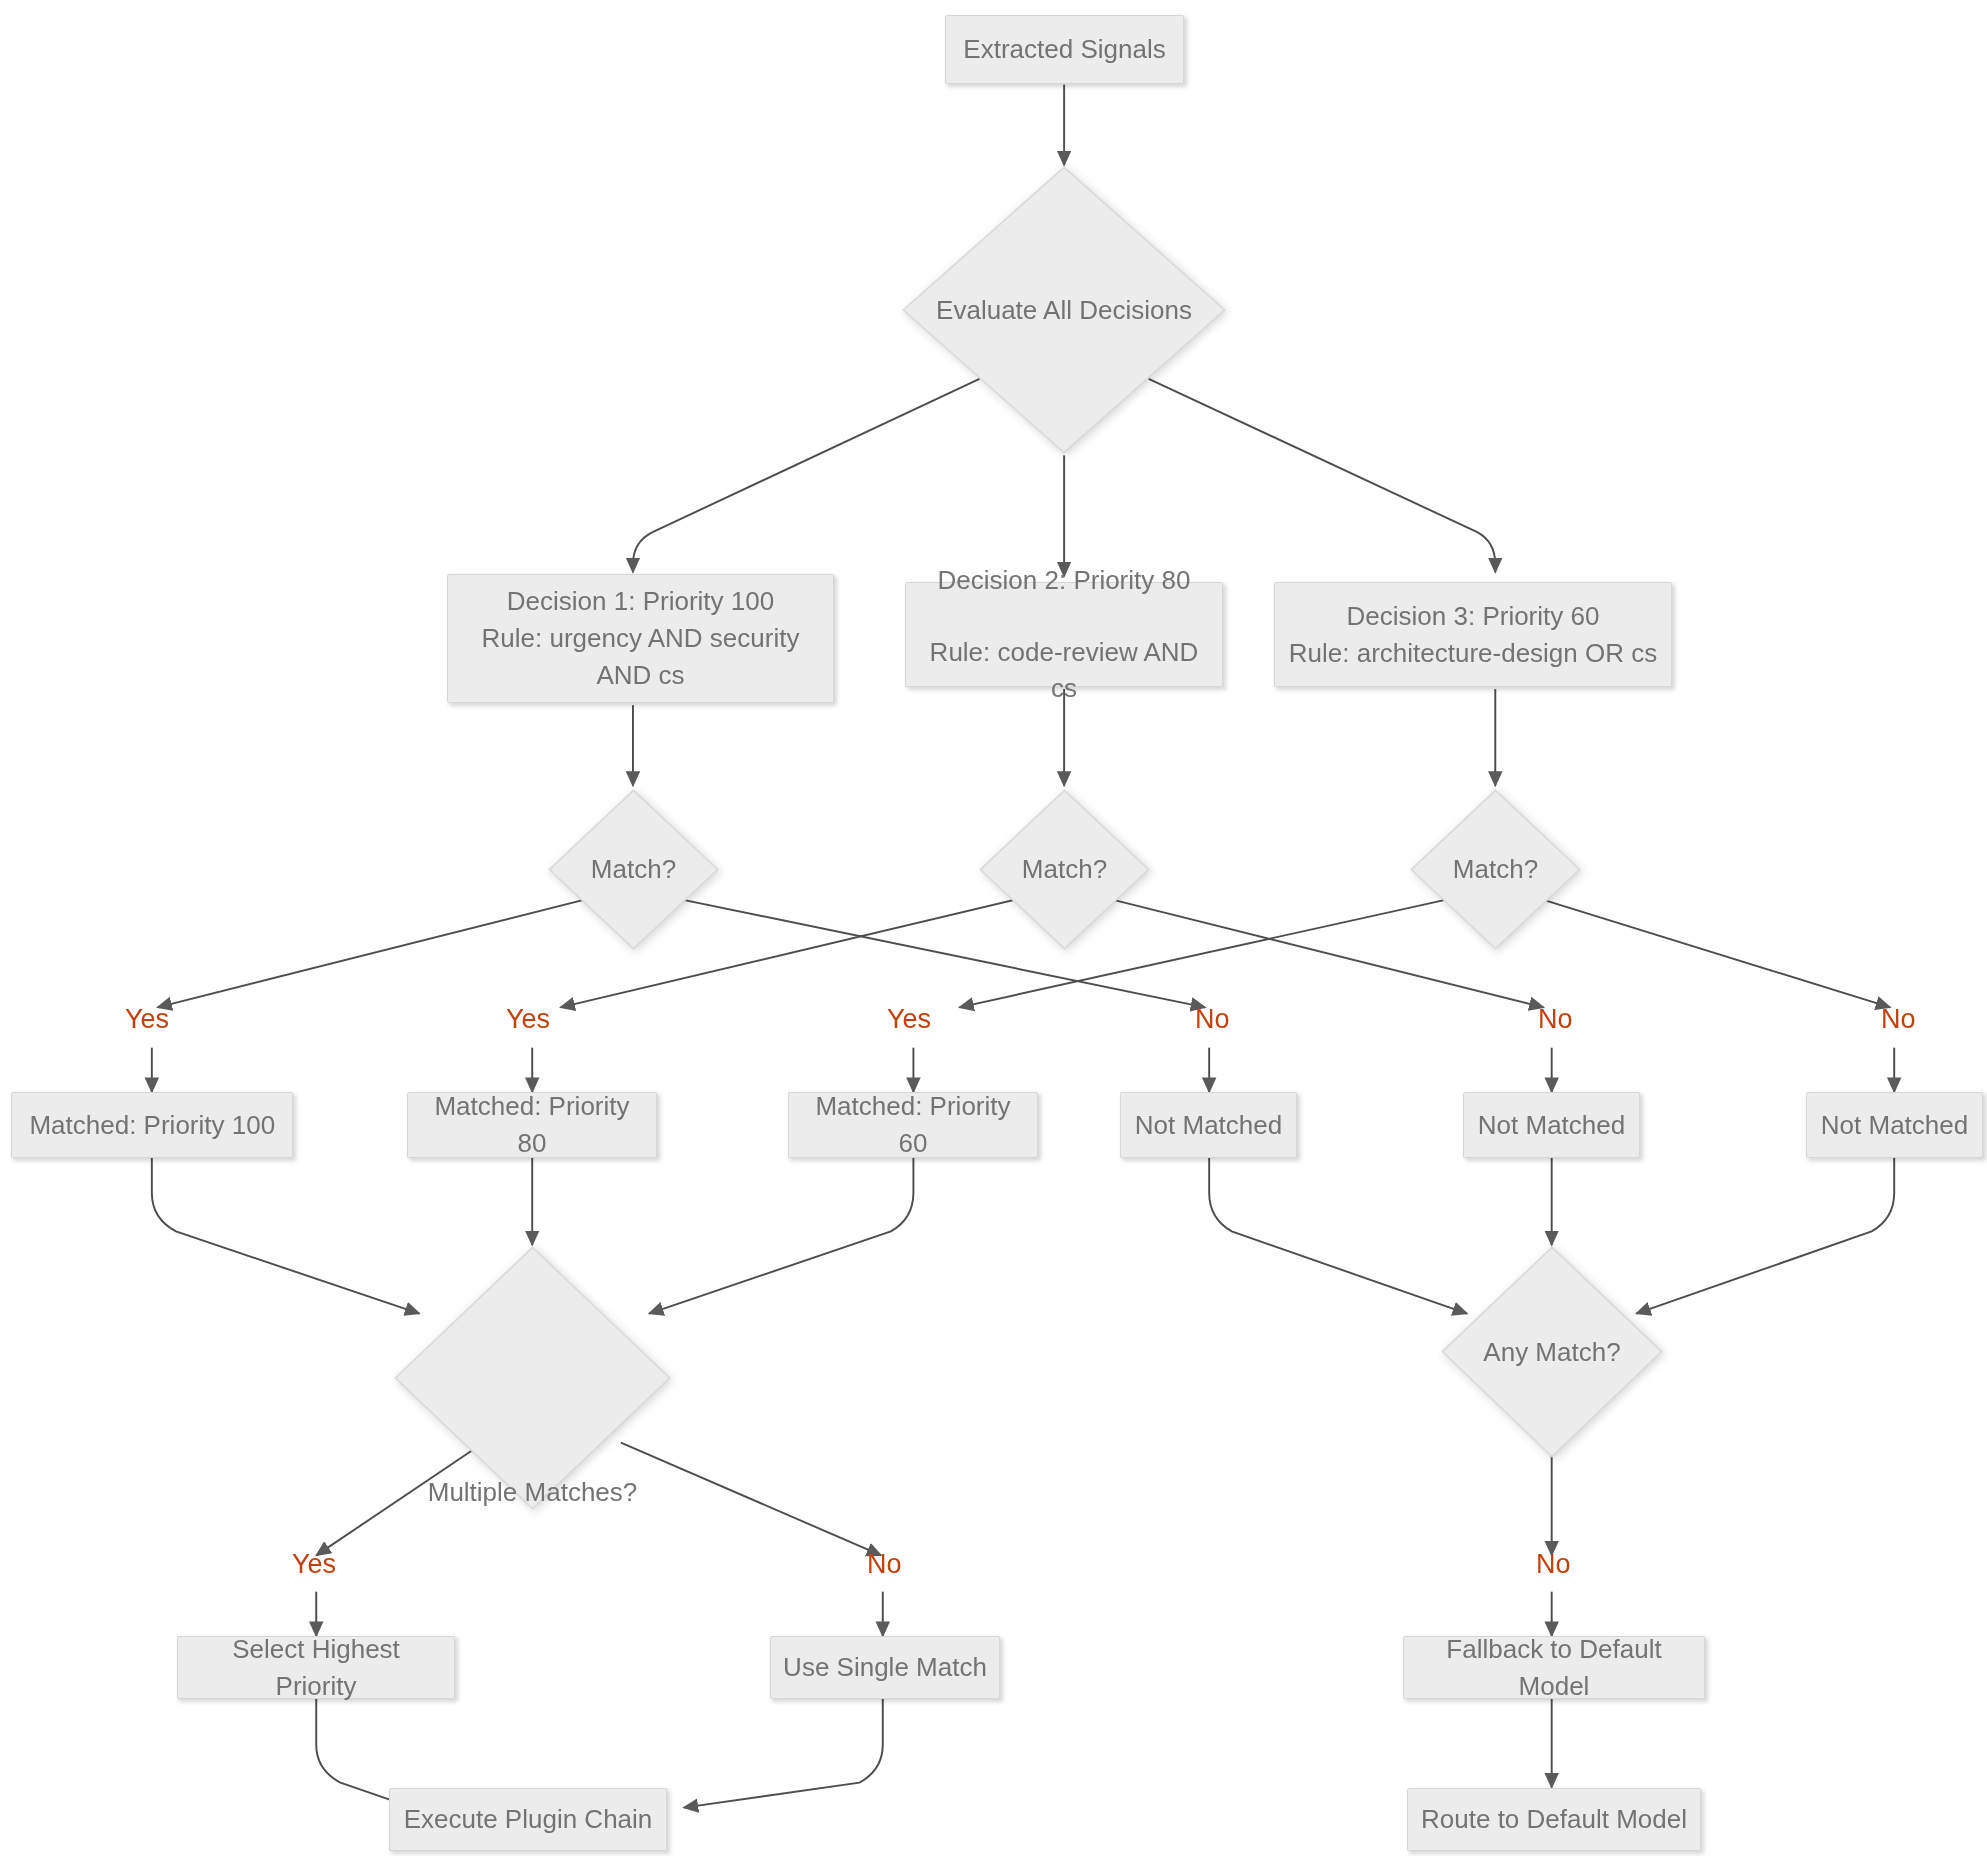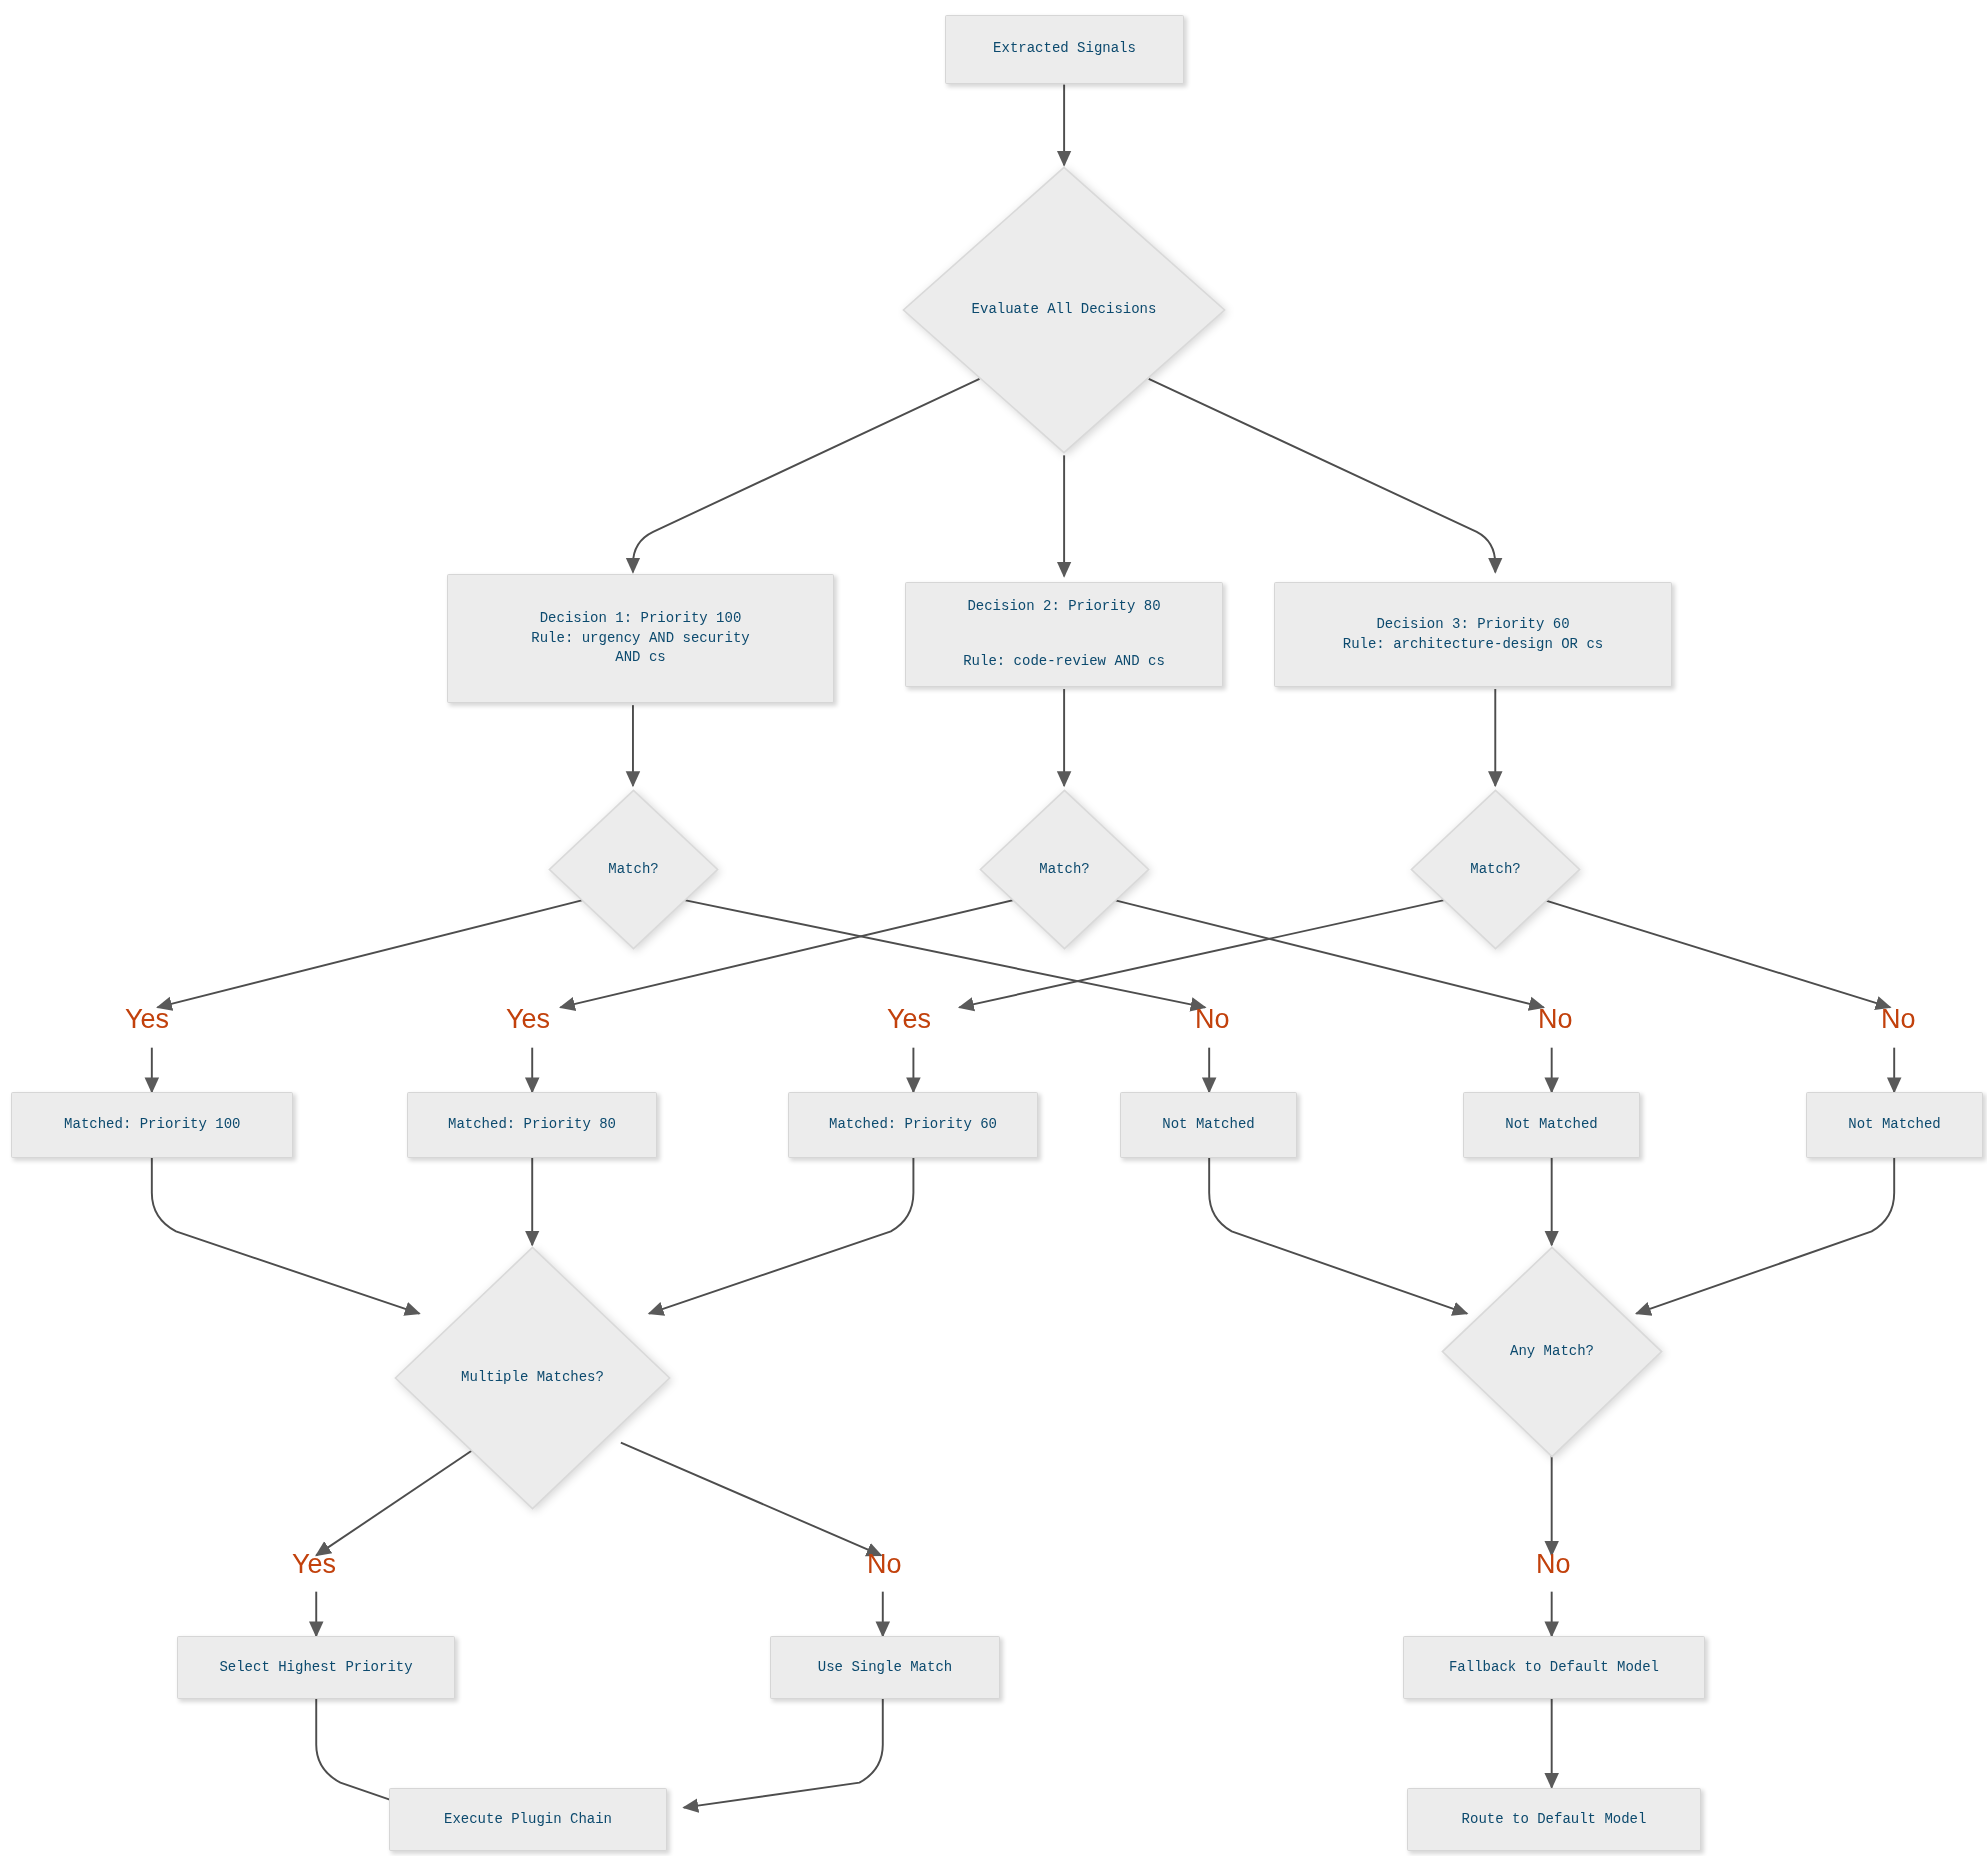--- a/index.html
+++ b/index.html
@@ -24,25 +24,24 @@
     width: 1988px;
     height: 1856px;
   }
   .node {
     position: absolute;
     box-sizing: border-box;
     display: flex;
     align-items: center;
     justify-content: center;
     text-align: center;
-    color: #0c4a6e;
-    font-size: 14px;
+    color: #737373;
+    font-size: 26px;
     line-height: 1.42;
     z-index: 3;
-    font-family: Liberation Mono, monospace;
   }
   .node-rect {
     background: #ececec;
     border: 1.1px solid #d6d6d6;
     border-radius: 1.6px;
     box-shadow: 2.4px 2.4px 4px rgba(0,0,0,0.16);
     padding: 4.8px 11.3px;
   }
   .node-diamond {
     background: transparent;
@@ -203,21 +202,21 @@
   </div>
 
   <div class="node node-rect" style="left:1463px; top:1092px; width:177px; height:66px;">
     <span class="node-label">Not Matched</span>
   </div>
 
   <div class="node node-rect" style="left:1806px; top:1092px; width:177px; height:66px;">
     <span class="node-label">Not Matched</span>
   </div>
 
-  <div class="node node-diamond" style="left:393px; top:1245px; width:279px; height:266px;">
+  <div class="node node-diamond" style="left:393px; top:1245px; width:279px; height:266px;align-items:flex-end;">
     <svg class="diamond-shape" viewBox="0 0 346 330" preserveAspectRatio="none">
       <polygon points="173,3 343,165 173,327 3,165"></polygon>
     </svg>
     <span class="node-label">Multiple Matches?</span>
   </div>
 
   <div class="node node-diamond" style="left:1440px; top:1245px; width:224px; height:214px;">
     <svg class="diamond-shape" viewBox="0 0 278 265" preserveAspectRatio="none">
       <polygon points="139,3 275,132 139,262 3,132"></polygon>
     </svg>

